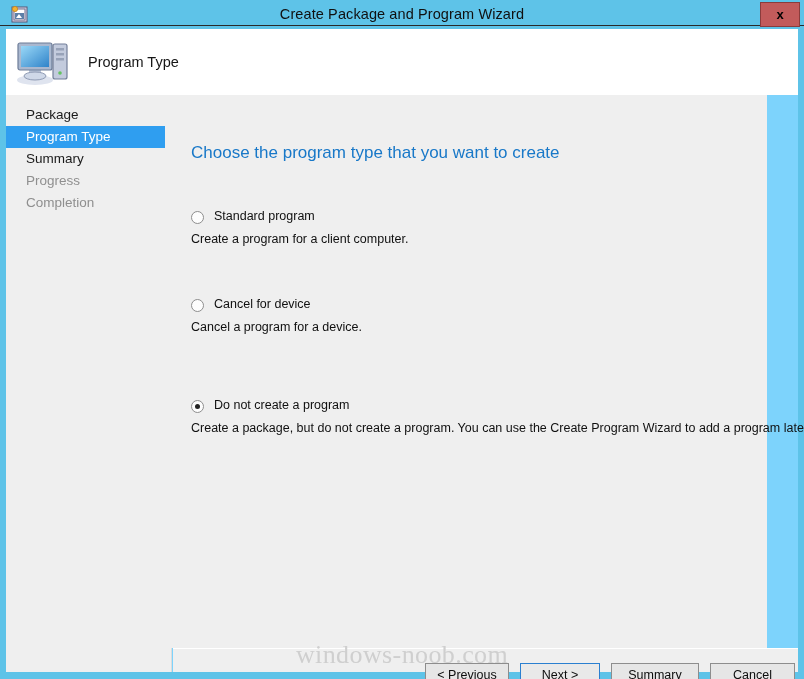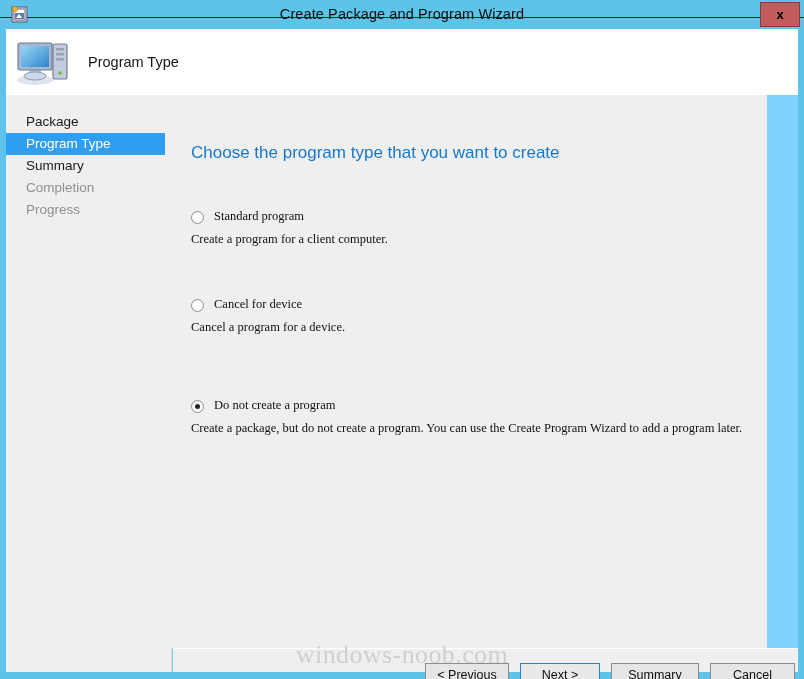--- a/index.html
+++ b/index.html
@@ -18,21 +18,21 @@
     box-sizing: border-box;
     background: #5ec3e8;
     overflow: hidden;
   }
 
   
   .titlebar {
     position: absolute;
     left: 0; top: 0;
     width: 804px;
-    height: 18px;
+    height: 26px;
     background: #5ec3e8;
     border-bottom: 1px solid #2a2a2a;
     box-sizing: border-box;
   }
   .title-icon {
     position: absolute;
     left: 10px; top: 5px;
     width: 19px; height: 19px;
   }
   .title-text {
@@ -99,21 +99,21 @@
   
   .sidebar {
     position: absolute;
     left: 0;
     top: 66px;
     width: 166px;
     height: 577px;
     background: #efefef;
     border-right: 1px solid #dcdcdc;
     box-sizing: border-box;
-    padding-top: 16px;
+    padding-top: 9px;
   }
   .nav-item {
     height: 22px;
     line-height: 22px;
     padding-left: 20px;
     font-size: 13.5px;
     color: #1a1a1a;
     white-space: nowrap;
     cursor: pointer;
   }
@@ -142,21 +142,20 @@
     top: 48px;
     font-size: 17px;
     color: #1878c8;
     white-space: nowrap;
   }
 
   .option {
     position: absolute;
     left: 26px;
     width: 580px;
-    font-family: Liberation Serif, serif;
   }
   .option-row {
     position: relative;
     height: 18px;
   }
   .radio {
     position: absolute;
     left: 0; top: 2px;
     width: 13px; height: 13px;
     border-radius: 50%;
@@ -285,22 +284,22 @@
           <circle cx="46" cy="38" r="1.8" fill="#62c260"></circle>
         </svg>
       </span>
       <div class="header-title">Program Type</div>
     </div>
 
     <div class="sidebar">
       <div class="nav-item">Package</div>
       <div class="nav-item active">Program Type</div>
       <div class="nav-item">Summary</div>
+      <div class="nav-item disabled">Progress</div>
       <div class="nav-item disabled">Completion</div>
-      <div class="nav-item disabled">Progress</div>
     </div>
 
     <div class="content">
       <div class="content-heading">Choose the program type that you want to create</div>
 
       <div class="option" style="top:114px;">
         <div class="option-row">
           <span class="radio"></span>
           <span class="option-label">Standard program</span>
         </div>

